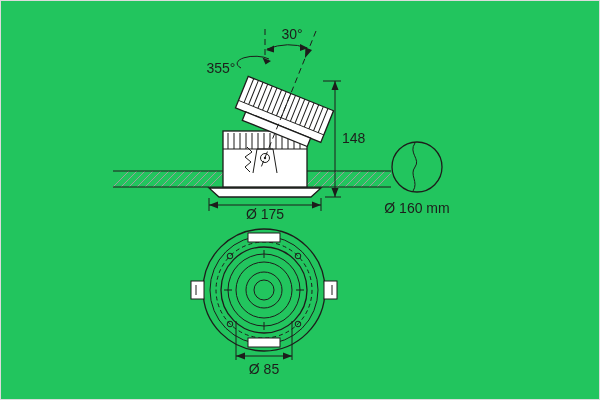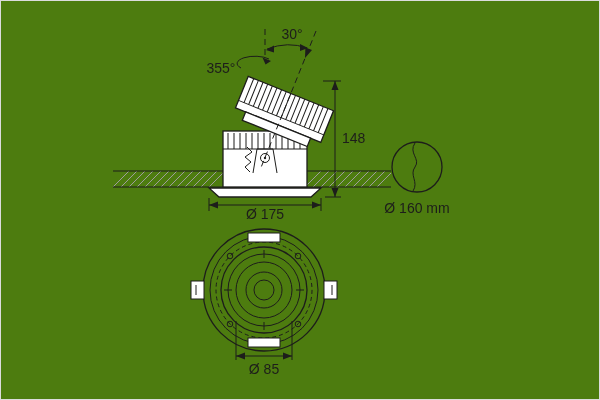--- a/index.html
+++ b/index.html
@@ -1,16 +1,16 @@
 <!DOCTYPE html>
 <html><head>
 <meta charset="utf-8">
 <style>
   html,body{margin:0;padding:0;background:#ffffff;}
-  .frame{position:relative;width:600px;height:400px;background:#4d7c0f;
+  .frame{position:relative;width:600px;height:400px;background:#22c55e;
          border:1px solid #dcdcdc;box-sizing:border-box;overflow:hidden;
          font-family:"Liberation Sans",sans-serif;}
   svg{display:block}
   .ln{stroke:#1d1d1b;fill:none;stroke-width:1.3;}
   .thin{stroke:#1d1d1b;fill:none;stroke-width:1;}
   .white{fill:#ffffff;}
   .hatch{stroke:#9d9d9c;fill:none;stroke-width:1;}
   .dim{stroke:#1d1d1b;fill:none;stroke-width:1;}
   .arrow{fill:#1d1d1b;stroke:none;}
   .dash{stroke-dasharray:6 4;}

